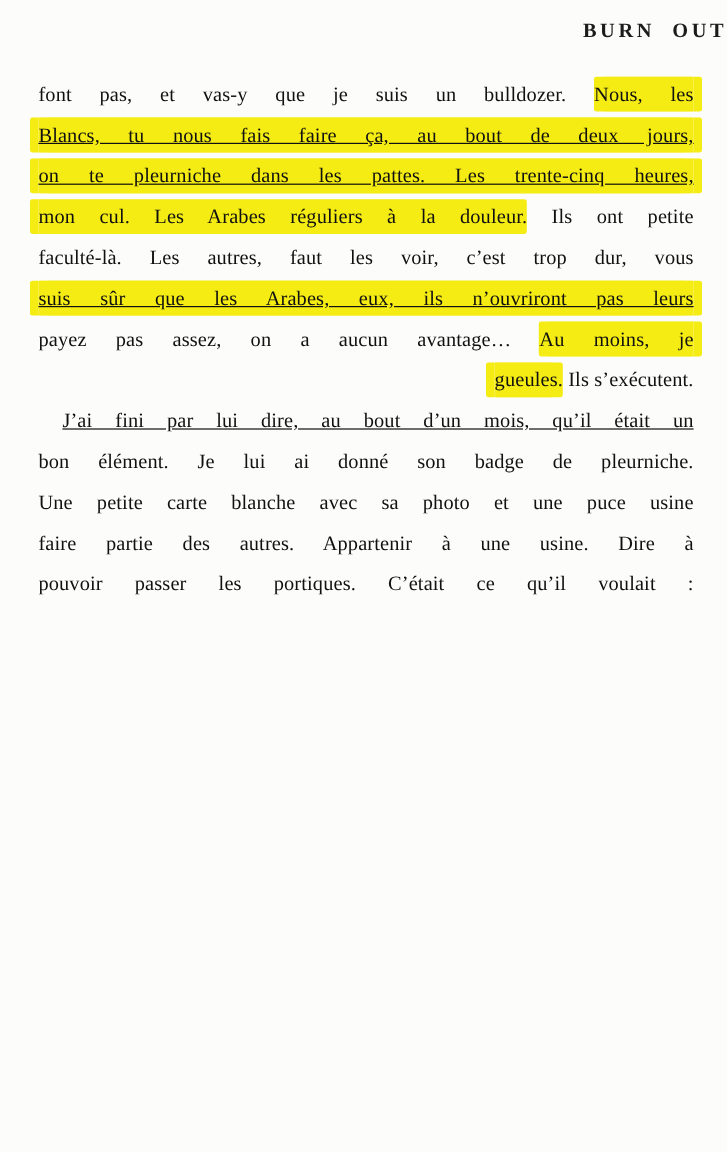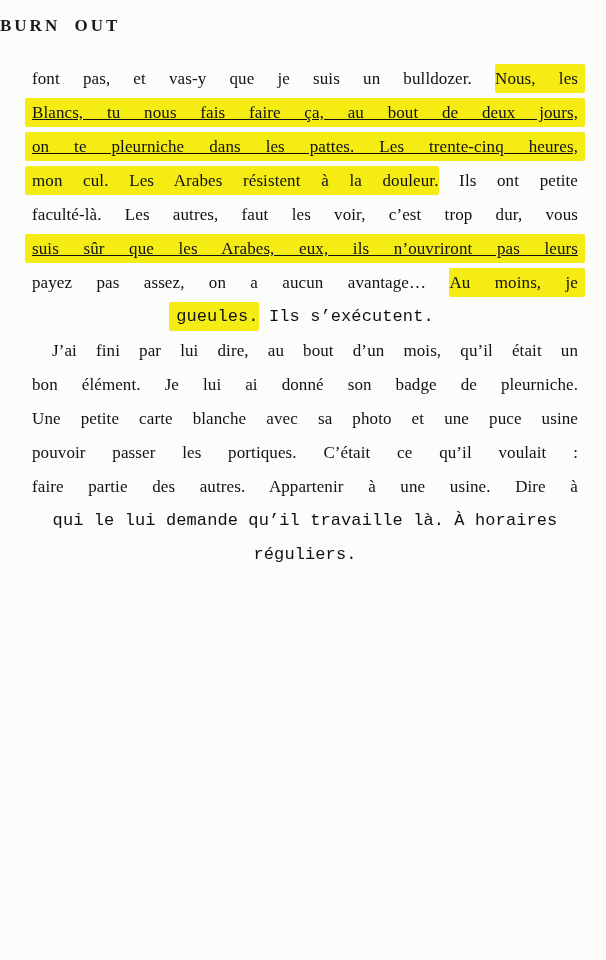--- a/index.html
+++ b/index.html
@@ -10,48 +10,48 @@
     overflow: hidden;
     position: relative;
     font-family: "Liberation Serif", "DejaVu Serif", serif;
     color: var(--ink);
   }
   .running-header {
     position: absolute;
     top: 16px;
     left: 0;
     width: 100%;
-    text-align: left;
+    text-align: right;
     font-size: 17px;
     font-weight: 600;
     letter-spacing: 3px;
     word-spacing: 7px;
     color: #1c1c1c;
+    padding-left: 30px;
   }
   .body-text {
     position: absolute;
     left: 32px;
     top: 62px;
     width: 546px;
     font-size: 17px;
     line-height: 34px;
     letter-spacing: 0.1px;
   }
   .line {
     text-align: justify;
     text-align-last: justify;
     white-space: normal;
     height: 34px;
   }
   .line.end {
-    text-align: center;
+    text-align: right;
     text-align-last: auto;
-    font-family: Liberation Mono, monospace;
   }
-  .line.indent { text-indent: 20px; }
+  .line.indent { text-indent: 20px; text-decoration: underline; }
   mark.hl {
     background: var(--hl);
     color: inherit;
     padding: 5px 0;
     border-radius: 2px;
   }
   mark.hl.xl { box-shadow: -7px 0 0 var(--hl); }
   mark.hl.xr { box-shadow: 7px 0 0 var(--hl); }
   mark.hl.xl.xr { box-shadow: -7px 0 0 var(--hl), 7px 0 0 var(--hl); text-decoration: underline; }
 </style>
@@ -62,35 +62,34 @@
   <span>BURN OUT</span>
 </header>
 
 <main class="body-text">
   <div class="line"><span>font pas, et vas-y que je suis un bulldozer. </span><mark class="hl xr">Nous, les</mark></div>
 
   <div class="line"><mark class="hl xl xr">Blancs, tu nous fais faire ça, au bout de deux jours,</mark></div>
 
   <div class="line"><mark class="hl xl xr">on te pleurniche dans les pattes. Les trente-cinq heures,</mark></div>
 
-  <div class="line"><mark class="hl xl">mon cul. Les Arabes résistent à la douleur.</mark><span> Ils ont petite</span></div>
+  <div class="line"><mark class="hl xl">mon cul. Les Arabes réguliers à la douleur.</mark><span> Ils ont petite</span></div>
 
   <div class="line"><span>faculté-là. Les autres, faut les voir, c’est trop dur, vous</span></div>
 
 
   <div class="line"><mark class="hl xl xr">suis sûr que les Arabes, eux, ils n’ouvriront pas leurs</mark></div>
 
   <div class="line"><span>payez pas assez, on a aucun avantage… </span><mark class="hl xr">Au moins, je</mark></div>
 
   <div class="line end"><mark class="hl xl">gueules.</mark><span> Ils s’exécutent.</span></div>
 
   <div class="line indent"><span>J’ai fini par lui dire, au bout d’un mois, qu’il était un</span></div>
 
   <div class="line"><span>bon élément. Je lui ai donné son badge de pleurniche.</span></div>
 
   <div class="line"><span>Une petite carte blanche avec sa photo et une puce usine</span></div>
 
+  <div class="line"><span>faire partie des autres. Appartenir à une usine. Dire à</span></div>
+
   <div class="line"><span>pouvoir passer les portiques. C’était ce qu’il voulait :</span></div>
 
-  <div class="line"><span>faire partie des autres. Appartenir à une usine. Dire à</span></div>
-
-  <div class="line end"><span>qui le lui demande qu’il travaille là. À horaires réguliers.</span></div>
 </main>
 
 </body></html>

